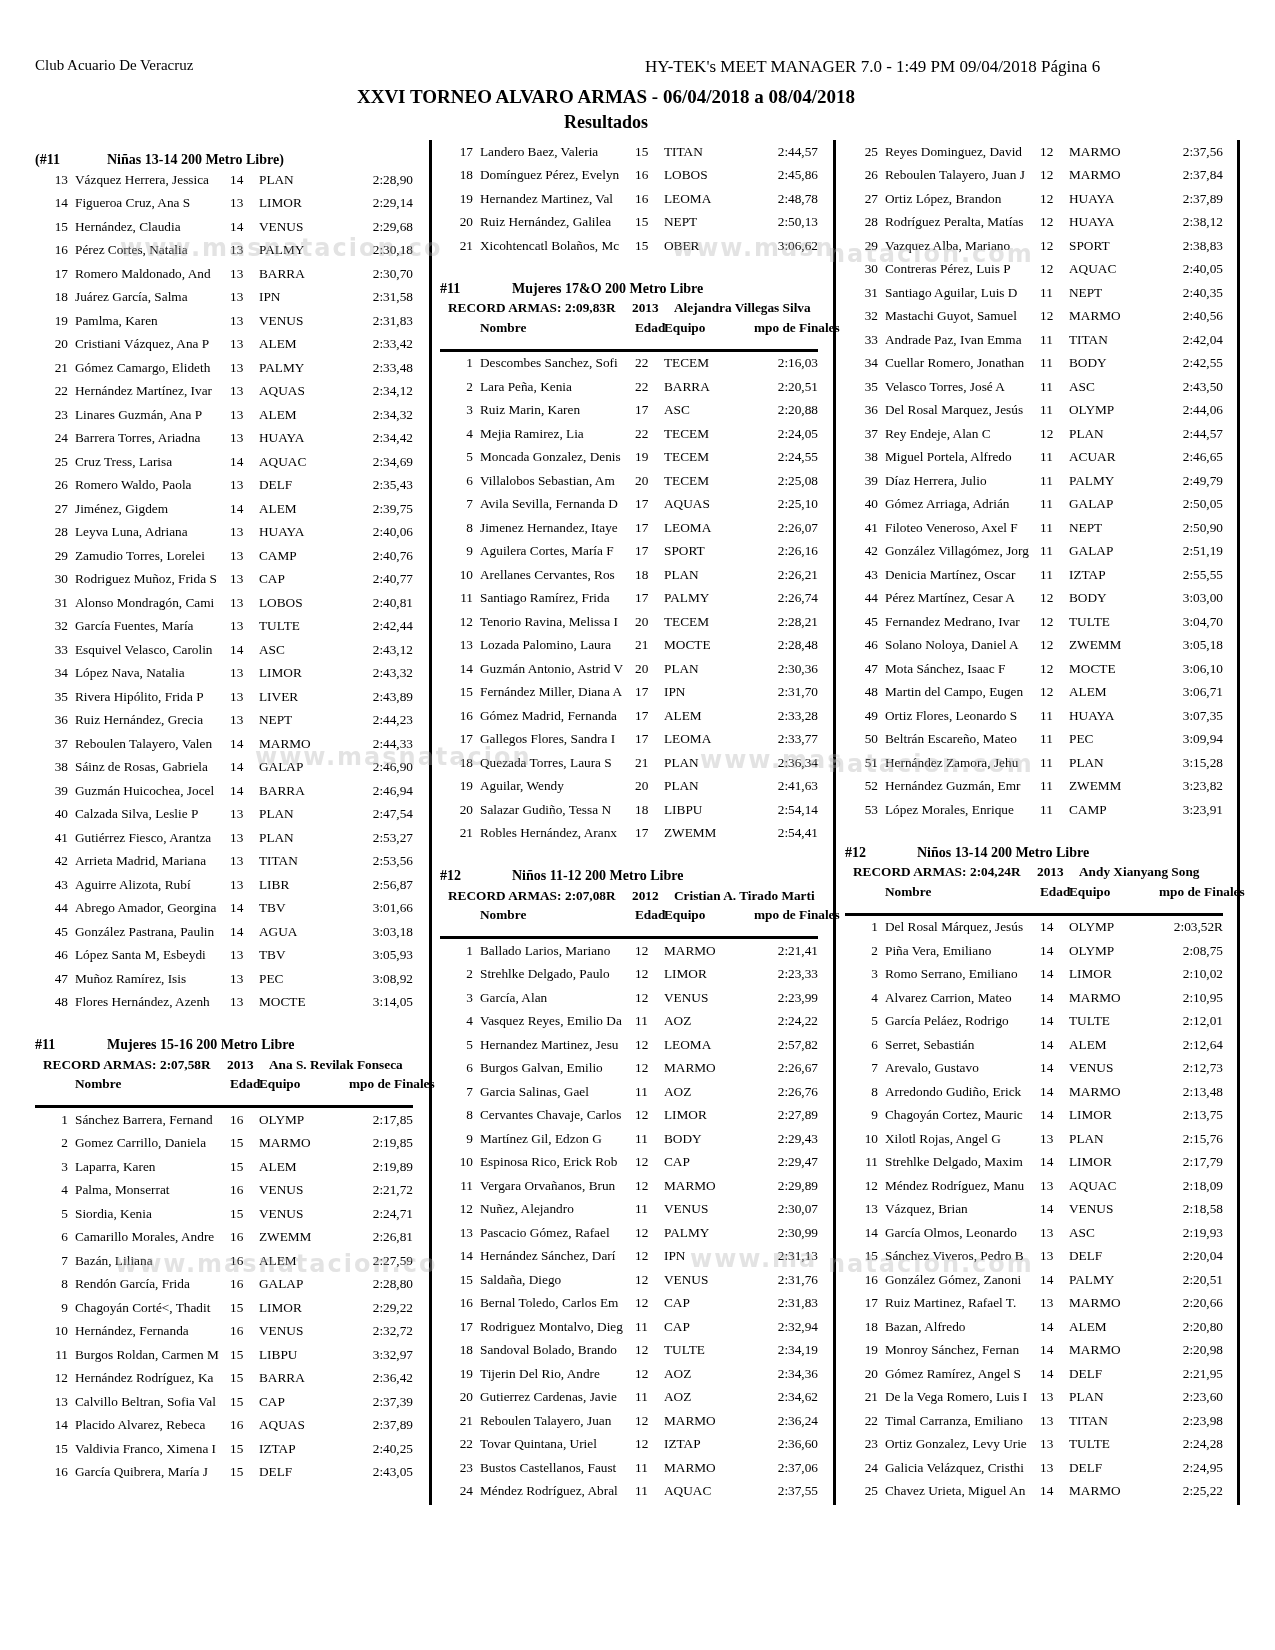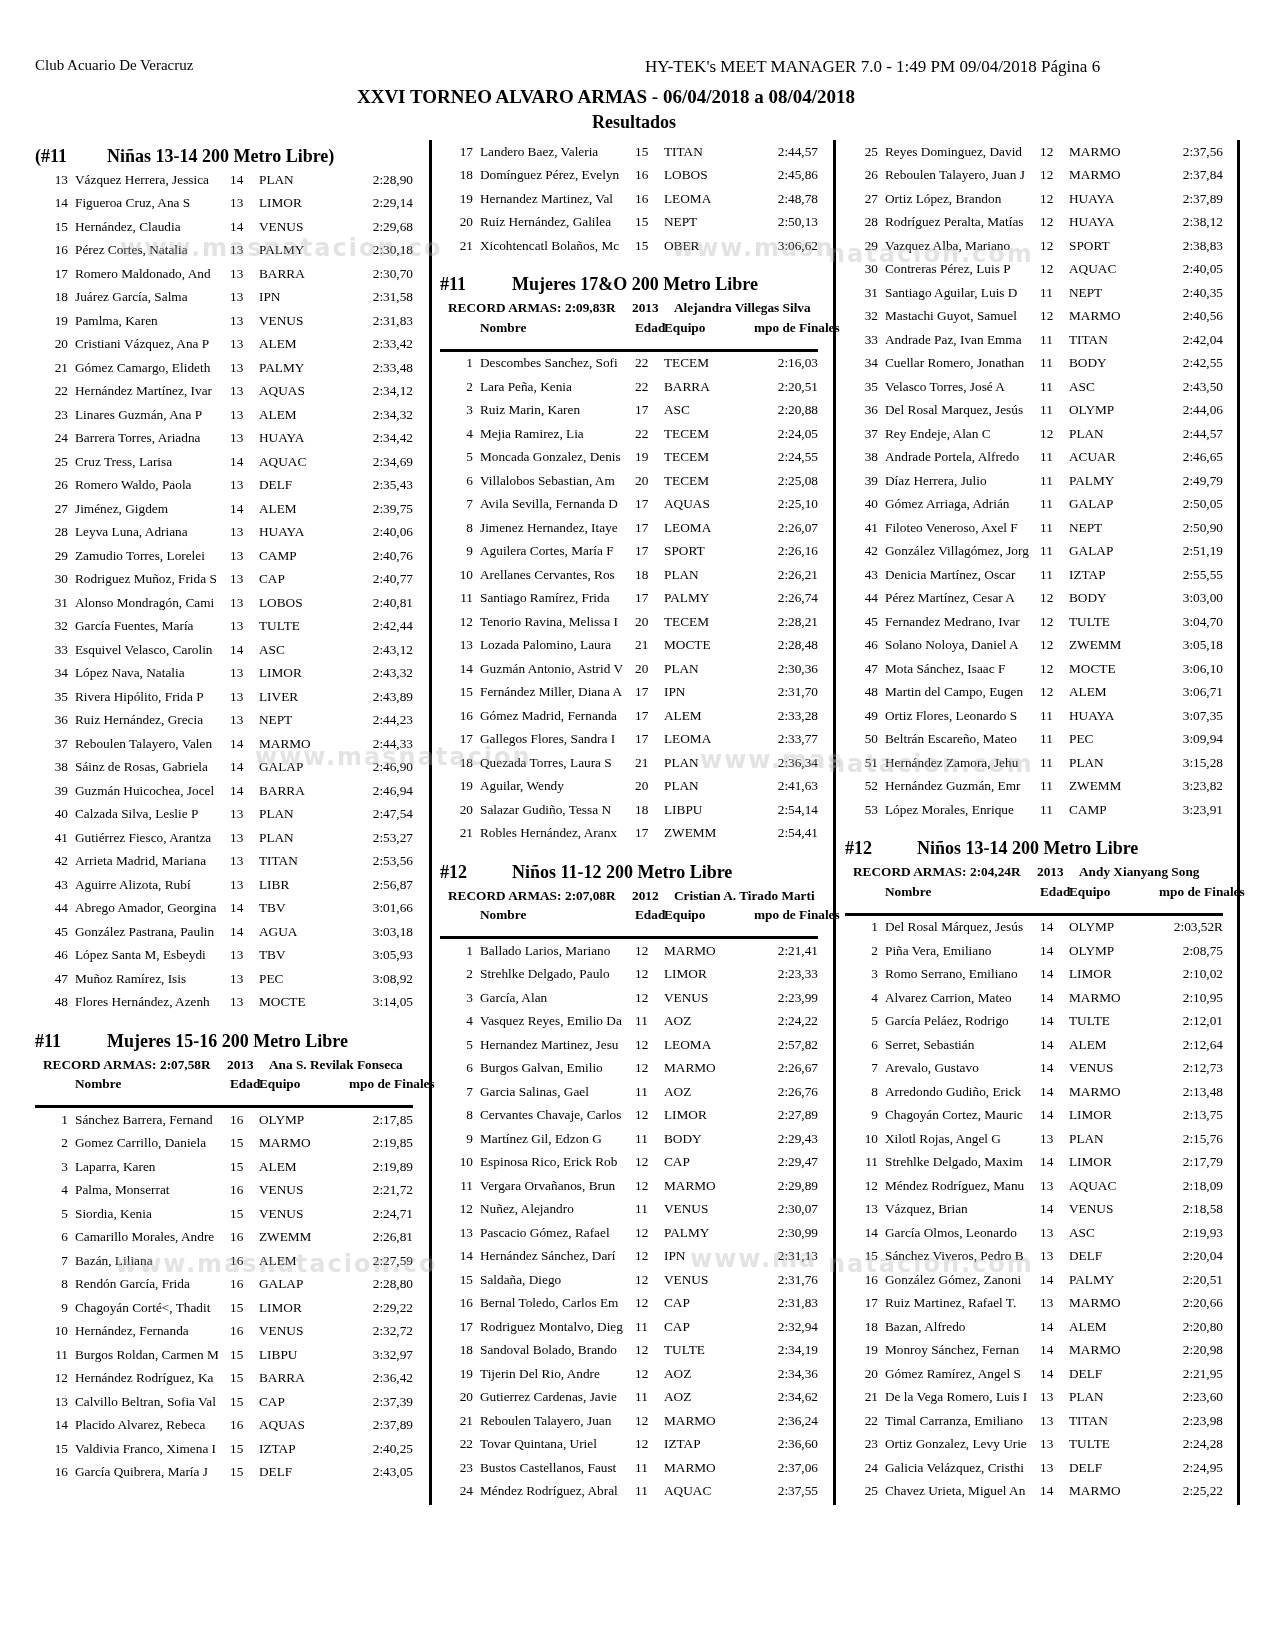--- a/index.html
+++ b/index.html
@@ -3,30 +3,30 @@
 <meta charset="utf-8">
 <style>
   html,body{margin:0;padding:0;}
   body{
     width:1275px;height:1650px;background:#ffffff;color:#000;
     font-family:"Liberation Serif", serif;position:relative;overflow:hidden;
   }
   .club{position:absolute;left:35px;top:57px;font-size:15px;white-space:nowrap;}
   .meetmgr{position:absolute;left:645px;top:57px;font-size:17px;white-space:nowrap;}
   .meet-title{position:absolute;left:0;top:86px;width:1212px;text-align:center;font-weight:bold;font-size:19px;}
-  .results-heading{position:absolute;left:0;top:112px;width:1212px;text-align:center;font-weight:bold;font-size:18px;padding-left:28px;}
+  .results-heading{position:absolute;left:0;top:112px;width:1212px;text-align:center;font-weight:bold;font-size:18px;}
   .content{position:absolute;left:35px;top:140px;display:flex;gap:27px;}
   .col{width:378px;flex:none;}
   .row{display:flex;align-items:center;height:23.5px;font-size:13.3px;white-space:nowrap;}
   .c-place{width:33px;text-align:right;flex:none;}
   .c-name{margin-left:7px;width:153px;overflow:hidden;flex:none;}
   .c-age{width:31px;flex:none;padding-left:2px;box-sizing:border-box;}
   .c-team{width:90px;flex:none;overflow:hidden;}
   .c-time{flex:1;text-align:right;}
-  .event-title{margin-top:15px;height:24px;display:flex;align-items:center;font-weight:bold;font-size:18px;white-space:nowrap;}
+  .event-title{margin-top:15px;height:24px;display:flex;align-items:flex-end;font-weight:bold;font-size:14px;white-space:nowrap;}
   .col > .event-title:first-child{margin-top:4px;}
   .ev-num{width:40px;flex:none;}
   .ev-name{overflow:hidden;margin-left:32px;}
   .record-line{height:23px;display:flex;align-items:center;font-weight:bold;font-size:13.3px;white-space:nowrap;}
   .rec-label{margin-left:8px;width:117px;flex:none;}
   .rec-time{width:67px;flex:none;}
   .rec-year{width:42px;flex:none;}
   .rec-holder{flex:1;overflow:hidden;}
   .thead{height:26px;display:flex;padding-bottom:3px;border-bottom:3px solid #000;
          font-weight:bold;font-size:13.3px;white-space:nowrap;box-sizing:content-box;}
@@ -911,21 +911,21 @@
       </div>
       <div class="row">
         <span class="c-place">37</span>
         <span class="c-name">Rey Endeje, Alan C</span>
         <span class="c-age">12</span>
         <span class="c-team">PLAN</span>
         <span class="c-time">2:44,57</span>
       </div>
       <div class="row">
         <span class="c-place">38</span>
-        <span class="c-name">Andrade Portela, Alfredo</span>
+        <span class="c-name">Miguel Portela, Alfredo</span>
         <span class="c-age">11</span>
         <span class="c-team">ACUAR</span>
         <span class="c-time">2:46,65</span>
       </div>
       <div class="row">
         <span class="c-place">39</span>
         <span class="c-name">Díaz Herrera, Julio</span>
         <span class="c-age">11</span>
         <span class="c-team">PALMY</span>
         <span class="c-time">2:49,79</span>

